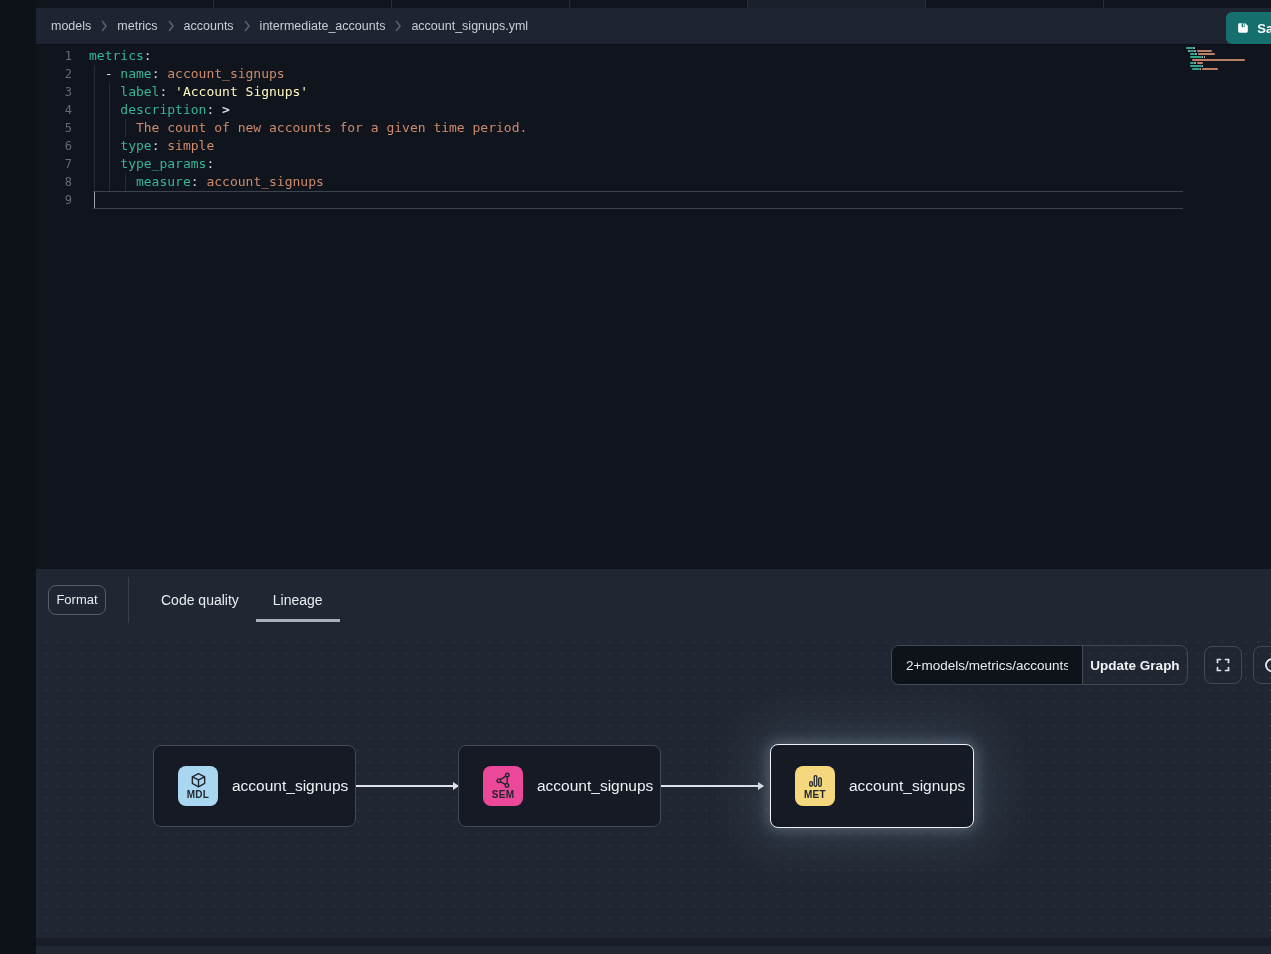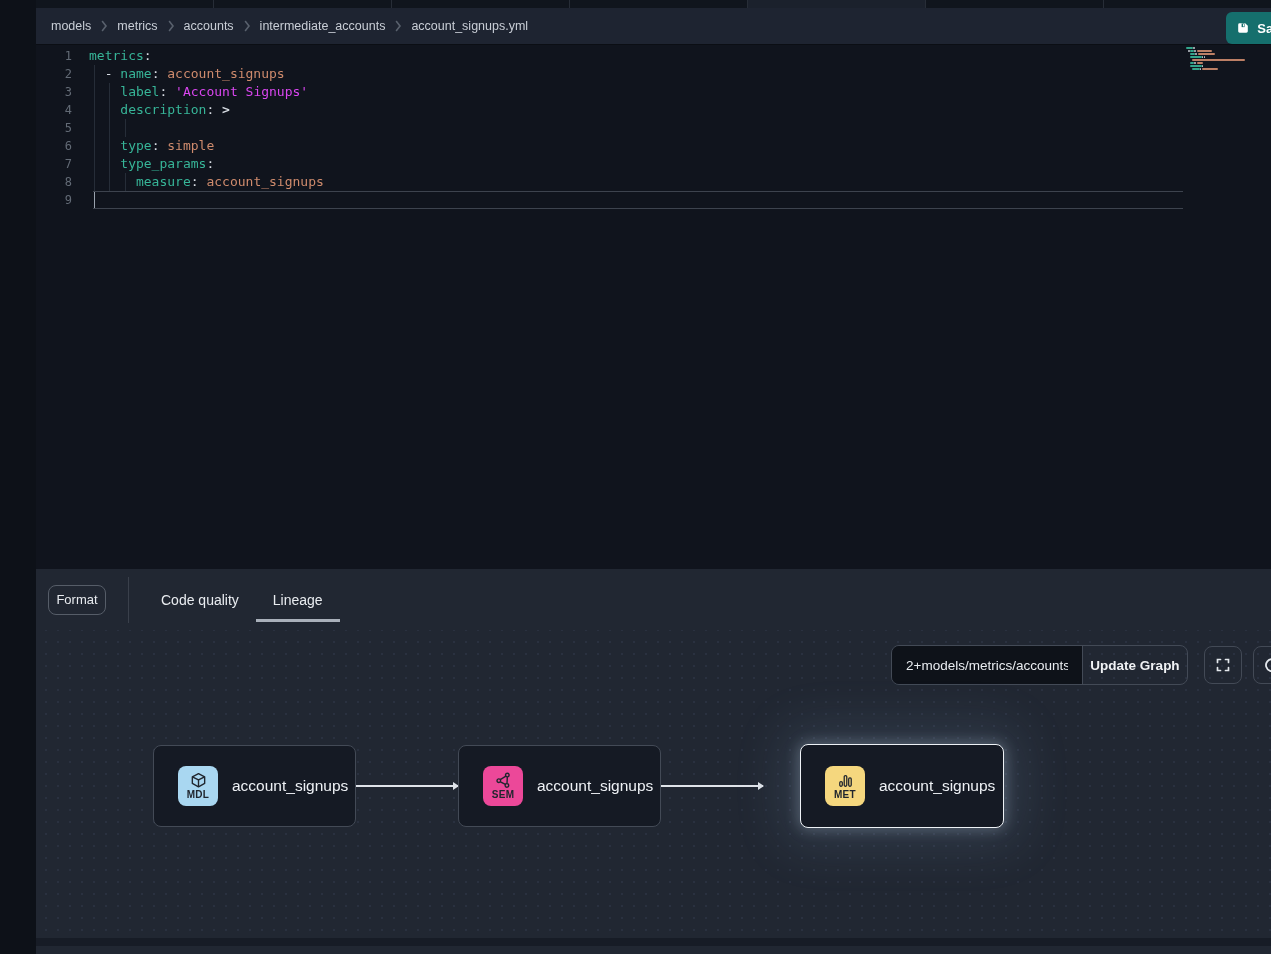--- a/index.html
+++ b/index.html
@@ -28,21 +28,21 @@
 
   
   .editor { position:absolute; left:0; top:45px; width:1271px; height:524px;
             background:#10141d; font-family:"DejaVu Sans Mono", monospace; }
   .lines { position:absolute; left:0; top:2px; width:1260px; }
   .cline { position:relative; height:18px; line-height:18px; white-space:pre; font-size:13px; }
   .lnum { position:absolute; left:0; top:0; width:36px; text-align:right; color:#636b76; font-size:12px; }
   .ltext { position:absolute; left:53px; top:0; }
   .tok-key  { color:#37b598; }
   .tok-val  { color:#cf8b6d; }
-  .tok-str  { color:#d946ef; }
+  .tok-str  { color:#fef9c3; }
   .tok-punc { color:#d7dce3; }
   .tok-bold { color:#d7dce3; font-weight:bold; }
   .tok-plain{ color:#d7dce3; }
   .guide { position:absolute; top:0; width:1px; height:18px; background:#262d38; }
   .curline-box { position:absolute; left:57px; width:1090px; top:0; height:18px;
                  border-top:1px solid #3d434e; border-bottom:1px solid #3d434e; }
   .cursor { position:absolute; left:58px; top:1px; width:1px; height:16px; background:#9aa3ae; }
 
   
   .minimap { position:absolute; left:1150px; top:2px; width:62px; height:70px; opacity:.9; }
@@ -84,21 +84,21 @@
              justify-content:center; cursor:pointer; }
   .iconbtn.fullscreen { left:1168px; top:77px; }
   .iconbtn.refresh    { left:1217px; top:77px; }
 
   
   .node { position:absolute; width:203px; height:82px; background:#151a24;
           border:1px solid #434a56; border-radius:8px; display:flex; align-items:center;
           padding-left:24px; gap:14px; cursor:pointer; }
   .node.pos0 { left:117px; top:176px; }
   .node.pos1 { left:422px; top:176px; }
-  .node.pos2 { left:764px; top:175px; width:204px; height:84px; }
+  .node.pos2 { left:734px; top:175px; width:204px; height:84px; }
   .node.selected { border:1.5px solid #eef2f6;
                    box-shadow:0 0 50px 18px rgba(145,175,210,.14), 0 0 14px 2px rgba(205,222,242,.28); }
   .badge { width:40px; height:40px; border-radius:8px; display:flex; flex-direction:column;
            align-items:center; justify-content:center; gap:1px; flex-shrink:0; }
   .badge-label { font-size:10px; font-weight:bold; color:#20262e; letter-spacing:.3px; line-height:10px; }
   .node-name { color:#eef1f5; font-size:15.5px; }
 
   .edge { position:absolute; height:2px; background:#dfe3e9; width:102px; top:216px; }
   .edge.e0 { left:320px; }
   .edge.e1 { left:625px; }
@@ -159,21 +159,21 @@
       <span>Save</span>
     </button>
   </div>
 
   <div class="editor">
     <div class="lines" id="lines">
         <div class="cline"><span class="lnum">1</span><span class="ltext"><span class="tok-key">metrics</span><span class="tok-punc">:</span></span></div>
         <div class="cline"><span class="lnum">2</span><span class="guide" style="left: 57.5px;"></span><span class="ltext"><span class="tok-plain">  </span><span class="tok-punc">- </span><span class="tok-key">name</span><span class="tok-punc">:</span><span class="tok-plain"> </span><span class="tok-val">account_signups</span></span></div>
         <div class="cline"><span class="lnum">3</span><span class="guide" style="left: 57.5px;"></span><span class="guide" style="left: 73.16px;"></span><span class="ltext"><span class="tok-plain">    </span><span class="tok-key">label</span><span class="tok-punc">:</span><span class="tok-plain"> </span><span class="tok-str">'Account Signups'</span></span></div>
         <div class="cline"><span class="lnum">4</span><span class="guide" style="left: 57.5px;"></span><span class="guide" style="left: 73.16px;"></span><span class="ltext"><span class="tok-plain">    </span><span class="tok-key">description</span><span class="tok-punc">:</span><span class="tok-plain"> </span><span class="tok-bold">&gt;</span></span></div>
-        <div class="cline"><span class="lnum">5</span><span class="guide" style="left: 57.5px;"></span><span class="guide" style="left: 73.16px;"></span><span class="guide" style="left: 88.82px;"></span><span class="ltext"><span class="tok-plain">      </span></span></div>
+        <div class="cline"><span class="lnum">5</span><span class="guide" style="left: 57.5px;"></span><span class="guide" style="left: 73.16px;"></span><span class="guide" style="left: 88.82px;"></span><span class="ltext"><span class="tok-plain">      </span><span class="tok-val">The count of new accounts for a given time period.</span></span></div>
         <div class="cline"><span class="lnum">6</span><span class="guide" style="left: 57.5px;"></span><span class="guide" style="left: 73.16px;"></span><span class="ltext"><span class="tok-plain">    </span><span class="tok-key">type</span><span class="tok-punc">:</span><span class="tok-plain"> </span><span class="tok-val">simple</span></span></div>
         <div class="cline"><span class="lnum">7</span><span class="guide" style="left: 57.5px;"></span><span class="guide" style="left: 73.16px;"></span><span class="ltext"><span class="tok-plain">    </span><span class="tok-key">type_params</span><span class="tok-punc">:</span></span></div>
         <div class="cline"><span class="lnum">8</span><span class="guide" style="left: 57.5px;"></span><span class="guide" style="left: 73.16px;"></span><span class="guide" style="left: 88.82px;"></span><span class="ltext"><span class="tok-plain">      </span><span class="tok-key">measure</span><span class="tok-punc">:</span><span class="tok-plain"> </span><span class="tok-val">account_signups</span></span></div>
         <div class="cline"><span class="lnum">9</span><span class="ltext"></span><span class="curline-box"></span><span class="cursor"></span></div>
       </div>
     <div class="minimap" id="minimap">
         <span class="mm-seg" style="left: 0px; top: 0px; width: 7.35px; background: rgb(55, 181, 152);"></span>
         <span class="mm-seg" style="left: 7.35px; top: 0px; width: 1.5px; background: rgb(215, 220, 227);"></span>
         <span class="mm-seg" style="left: 2.1px; top: 3px; width: 2.1px; background: rgb(215, 220, 227);"></span>
         <span class="mm-seg" style="left: 4.2px; top: 3px; width: 4.2px; background: rgb(55, 181, 152);"></span>

